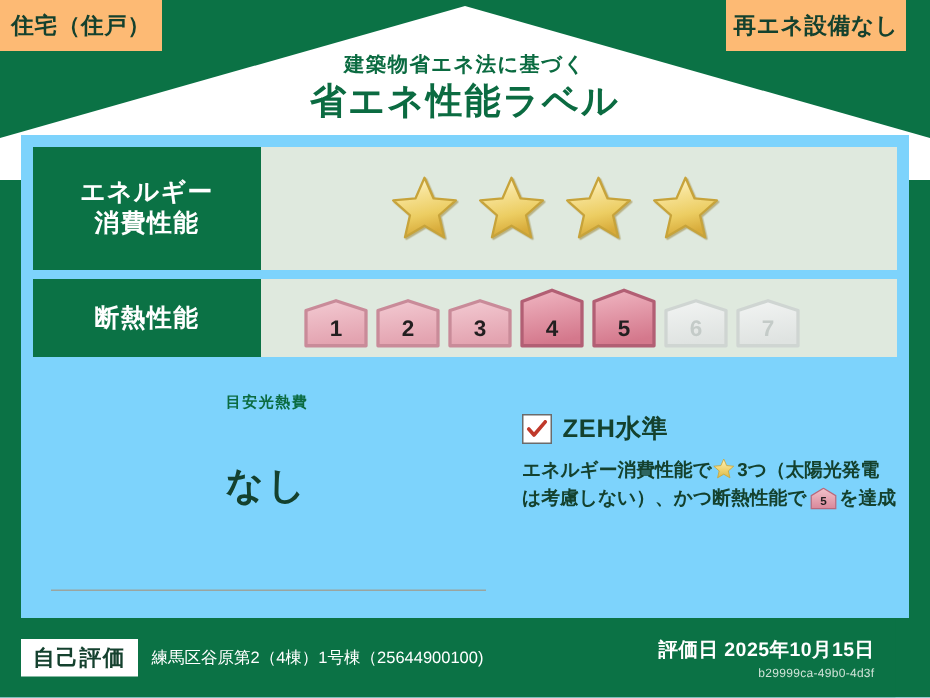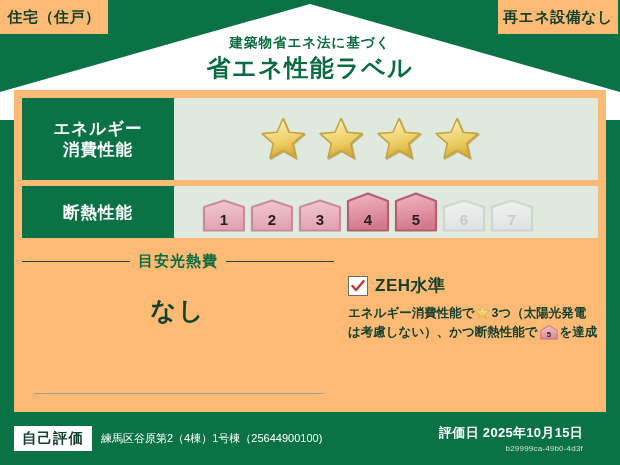--- a/index.html
+++ b/index.html
@@ -18,34 +18,34 @@
     position:absolute;left:0;top:0;width:620px;height:120px;
   }
   
   .corner-tag{
     position:absolute;background:#fdba74;
     color:#14412e;font-weight:bold;
     display:flex;align-items:center;justify-content:center;
     letter-spacing:.5px;
   }
   #tag-left{left:0;top:0;width:108px;height:34px;font-size:15px;}
-  #tag-right{right:2px;top:0;width:120px;height:34px;font-size:15px;}
+  #tag-right{right:16px;top:0;width:120px;height:34px;font-size:15px;}
 
   
   .title-wrap{
     position:absolute;left:0;top:36px;width:620px;text-align:center;
     color:#0b6b41;z-index:5;
   }
   #title-sub{font-size:13.5px;font-weight:bold;letter-spacing:1px;line-height:1.1;}
   #title-main{font-size:24px;font-weight:bold;letter-spacing:1.5px;margin-top:4px;line-height:1.1;}
 
   
   .card{
     position:absolute;left:14px;top:90px;width:592px;height:322px;
-    background:#fdba74;
+    background:#7dd3fc;
     z-index:6;
   }
 
   
   .perf-row{
     position:absolute;left:8px;width:576px;display:flex;align-items:stretch;
     background:#dfe9de;
   }
   #row-energy{top:8px;height:82px;}
   #row-insul{top:96px;height:52px;}
@@ -85,22 +85,23 @@
   
   .lower{
     position:absolute;left:8px;top:156px;width:576px;height:158px;
     display:flex;
   }
   .lower-left{width:312px;position:relative;}
   .lower-right{flex:1 1 auto;position:relative;padding-left:14px;}
 
   .rule-title{
     display:flex;align-items:center;gap:8px;margin-top:6px;
-    color:#0b6b41;font-weight:bold;font-size:15px;letter-spacing:1px;
+    color:#0b6b41;font-weight:bold;font-size:10px;letter-spacing:1px;
     justify-content:center;
+    flex-direction:column;
   }
   .rule-title .ln{height:1px;background:#1d4d38;flex:1 1 auto;}
   #cost-value{
     text-align:center;margin-top:23px;color:#14412e;
     font-size:25px;font-weight:bold;letter-spacing:2px;
   }
   .bottom-rule{
     position:absolute;left:12px;right:10px;bottom:10px;height:1px;background:#9aa5a0;
   }
 

